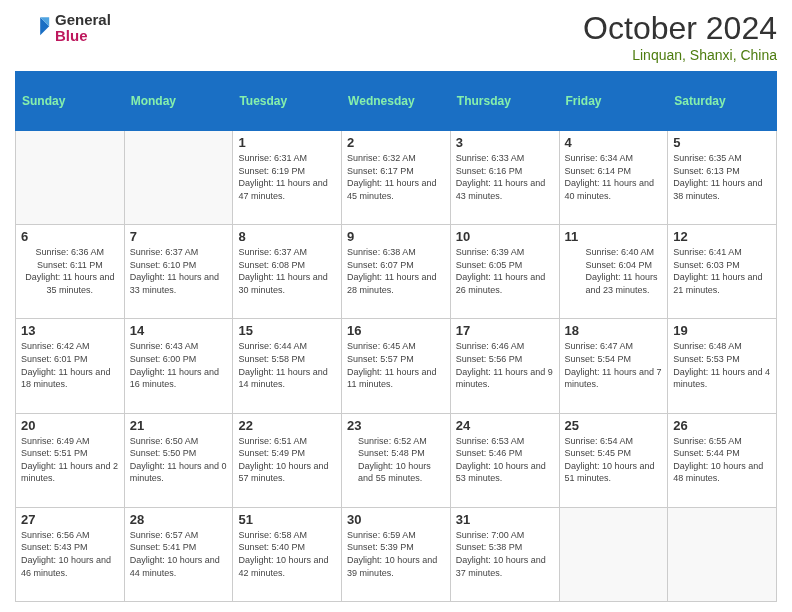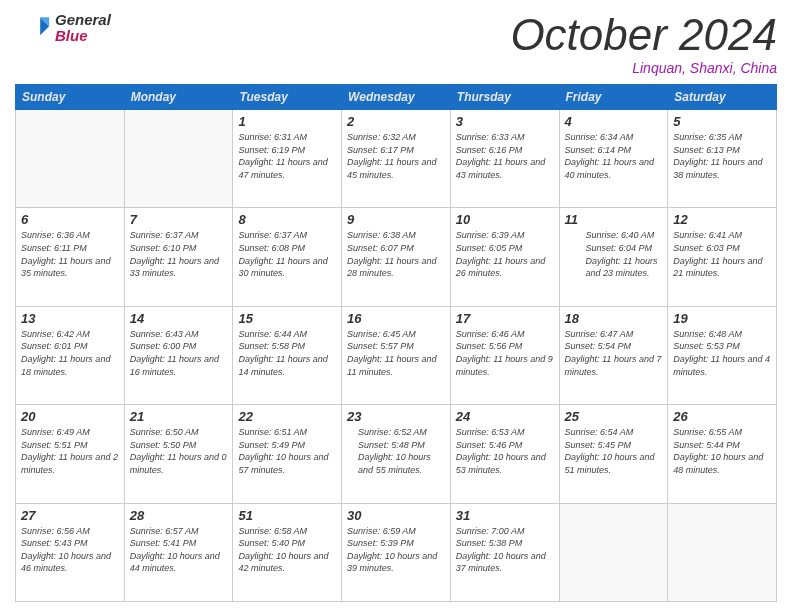--- a/index.html
+++ b/index.html
@@ -9,21 +9,20 @@
       width: 792px;
       height: 612px;
       overflow: hidden;
     }
     .page {
       width: 792px;
       height: 612px;
       padding: 10px 15px;
       display: flex;
       flex-direction: column;
-      font-style: italic;
     }
     .header {
       display: flex;
       justify-content: space-between;
       align-items: flex-start;
       margin-bottom: 8px;
     }
     .logo {
       display: flex;
       align-items: center;
@@ -45,40 +44,40 @@
       color: #be185d;
     }
     .logo-icon {
       width: 36px;
       height: 36px;
     }
     .title-section {
       text-align: right;
     }
     .month-title {
-      font-size: 44px;
+      font-size: 32px;
       font-weight: normal;
       color: #333;
     }
     .location-title {
       font-size: 14px;
-      color: #a21caf;
+      color: #4d7c0f;
     }
     .calendar {
       flex: 1;
       border: 1px solid #ccc;
       border-collapse: collapse;
       width: 100%;
       table-layout: fixed;
     }
     .calendar th {
       background: #1a6fc4;
-      color: #e5e5e5;
+      color: #86efac;
       text-align: left;
-      padding: 5px 6px;
+      padding: 22px 6px;
       font-size: 12px;
       font-weight: bold;
       border: 1px solid #1a6fc4;
     }
     .calendar td {
       vertical-align: top;
       border: 1px solid #ccc;
       padding: 4px 5px;
       font-size: 9.5px;
       color: #333;
@@ -164,21 +163,21 @@
           <td>
             <span class="day-number">5</span>
             <div class="day-info" style="white-space: pre-line;">Sunrise: 6:35 AM
 Sunset: 6:13 PM
 Daylight: 11 hours and 38 minutes.</div>
           </td>
         </tr>
         <tr>
           <td>
             <span class="day-number">6</span>
-            <div class="day-info" style="white-space: pre-line;">Sunrise: 6:36 AM
+            <div class="day-info" style="white-space: pre-line; text-align: center;">Sunrise: 6:36 AM
 Sunset: 6:11 PM
 Daylight: 11 hours and 35 minutes.</div>
           </td>
           <td>
             <span class="day-number">7</span>
             <div class="day-info" style="white-space: pre-line;">Sunrise: 6:37 AM
 Sunset: 6:10 PM
 Daylight: 11 hours and 33 minutes.</div>
           </td>
           <td>

